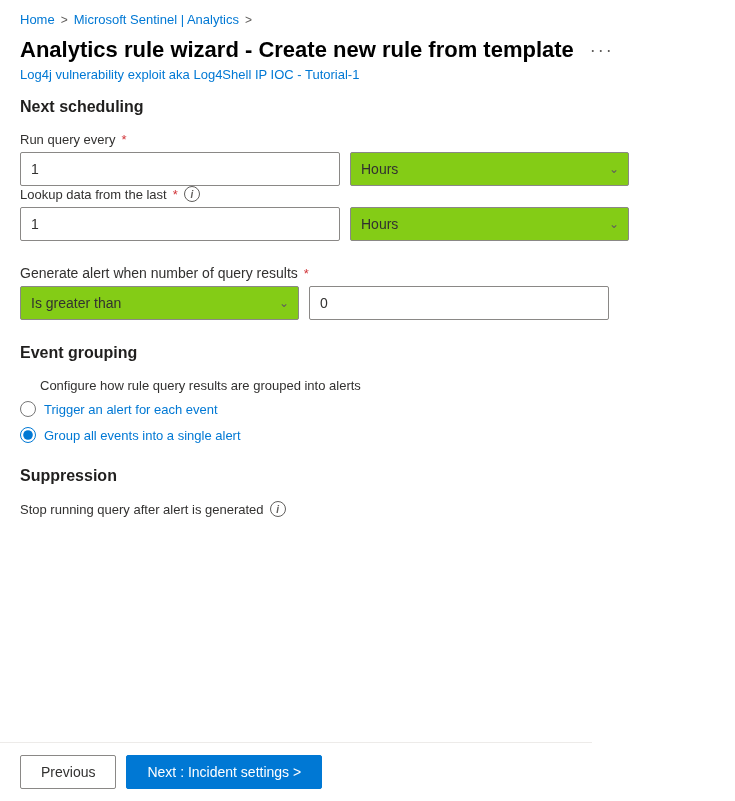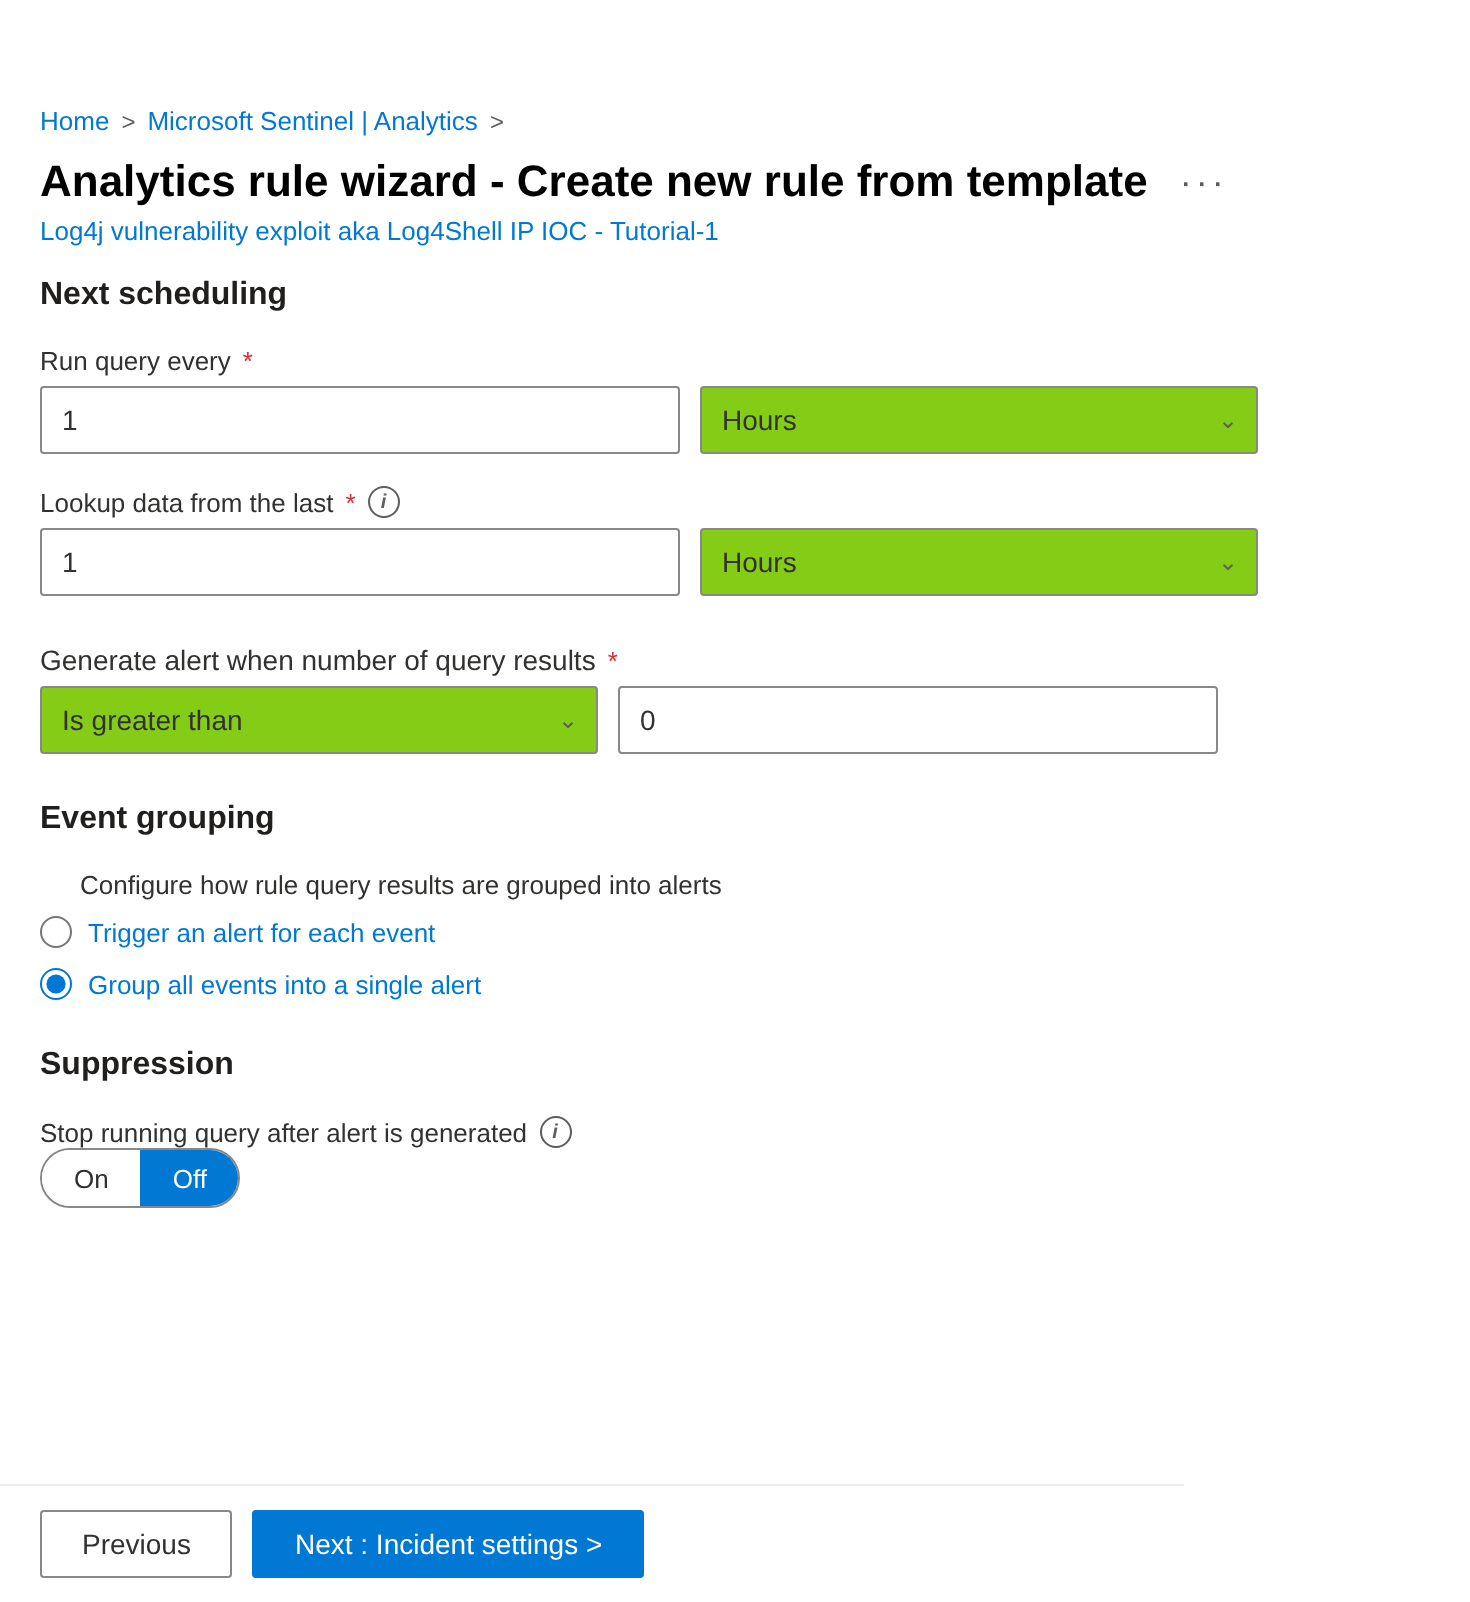--- a/index.html
+++ b/index.html
@@ -11,21 +11,20 @@
       width: 735px;
       min-height: 801px;
     }
     .breadcrumb {
       display: flex;
       align-items: center;
       padding: 12px 20px 6px 20px;
       font-size: 13px;
       gap: 4px;
       flex-wrap: wrap;
-      margin-top: 41px;
     }
     .breadcrumb a {
       color: #0078d4;
       text-decoration: none;
     }
     .breadcrumb-sep {
       color: #605e5c;
       font-size: 12px;
       margin: 0 2px;
     }
@@ -61,21 +60,21 @@
     .section {
       margin-bottom: 24px;
     }
     .section-title {
       font-size: 16px;
       font-weight: 700;
       color: #201f1e;
       margin-bottom: 16px;
     }
     .form-row {
-      margin-bottom: 16px;
+      margin-bottom: 0;
     }
     .form-label {
       font-size: 13px;
       color: #323130;
       margin-bottom: 5px;
       display: flex;
       align-items: center;
       gap: 6px;
     }
     .required-star {
@@ -169,20 +168,21 @@
       cursor: pointer;
     }
     .radio-label {
       font-size: 13px;
       color: #0078d4;
       cursor: pointer;
     }
     .suppression-label {
       font-size: 13px;
       color: #323130;
+      margin-bottom: 10px;
       display: flex;
       align-items: center;
       gap: 6px;
     }
     .toggle-container {
       display: inline-flex;
       border: 1px solid #8a8886;
       border-radius: 16px;
       overflow: hidden;
       height: 30px;
@@ -342,24 +342,20 @@
         </label>
       </div>
     </div>
 
     <div class="section">
       <div class="section-title">Suppression</div>
       <div class="suppression-label">
         <span>Stop running query after alert is generated</span>
         <span class="info-icon">i</span>
       </div>
-      <div class="toggle-container">
-        <button class="toggle-btn">On</button>
-        <button class="toggle-btn active">Off</button>
-      </div>
     </div>
 
   </div>
 </div>
 
 <div class="footer">
   <button class="btn-secondary">Previous</button>
   <button class="btn-primary">Next : Incident settings &gt;</button>
 </div>
 

